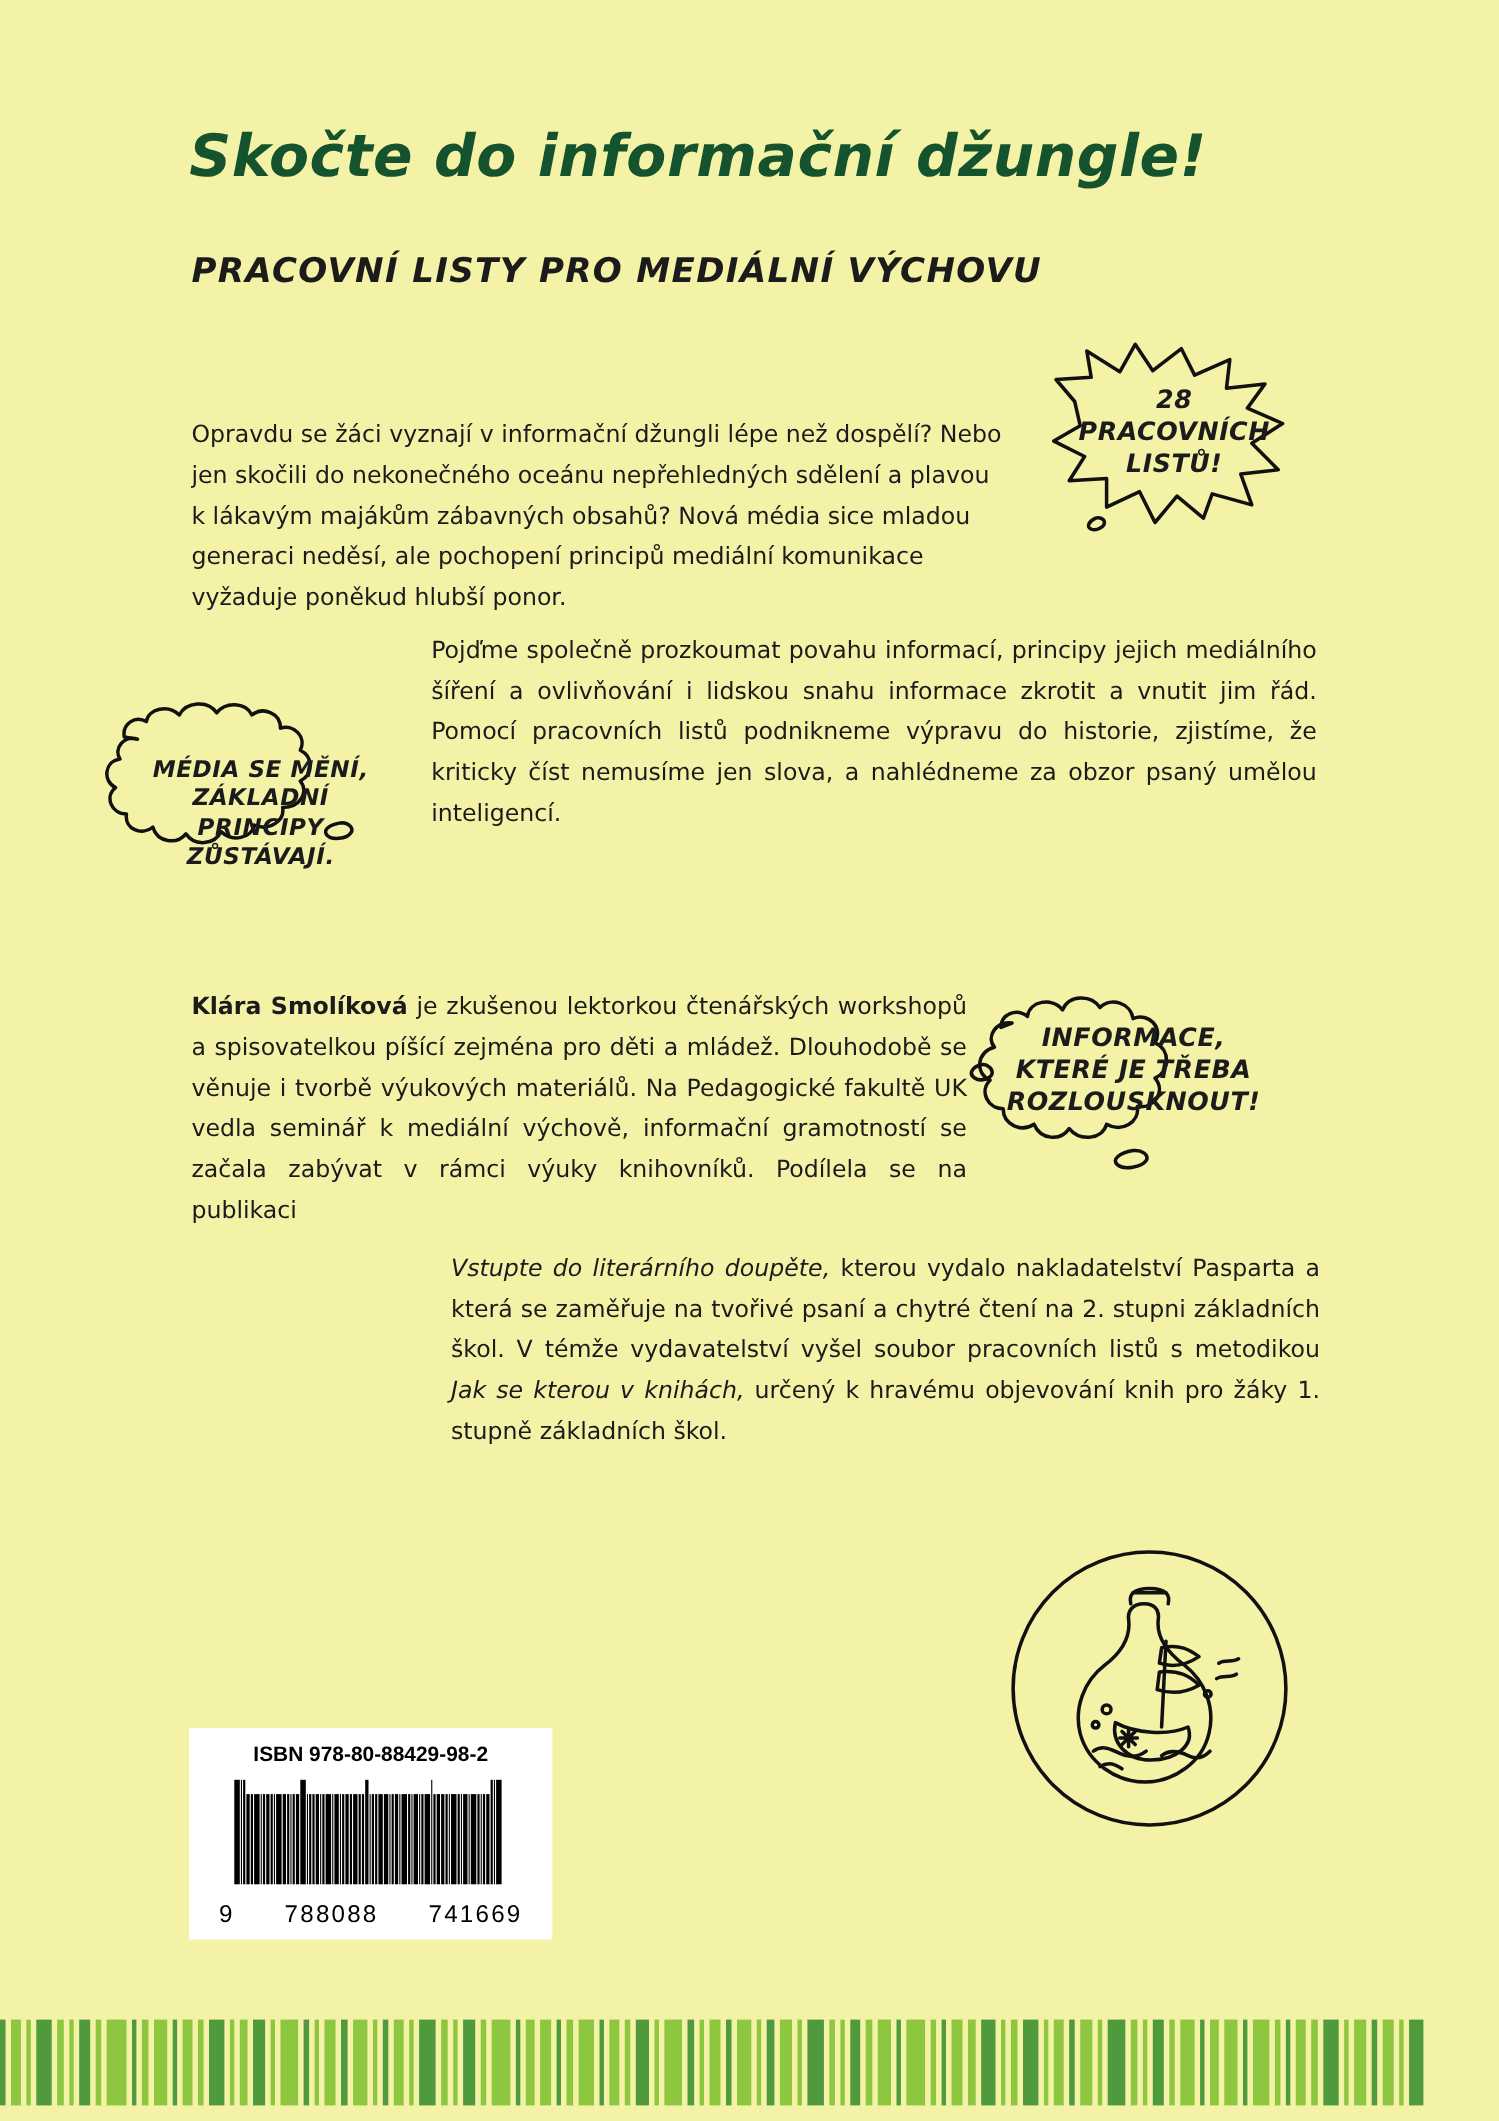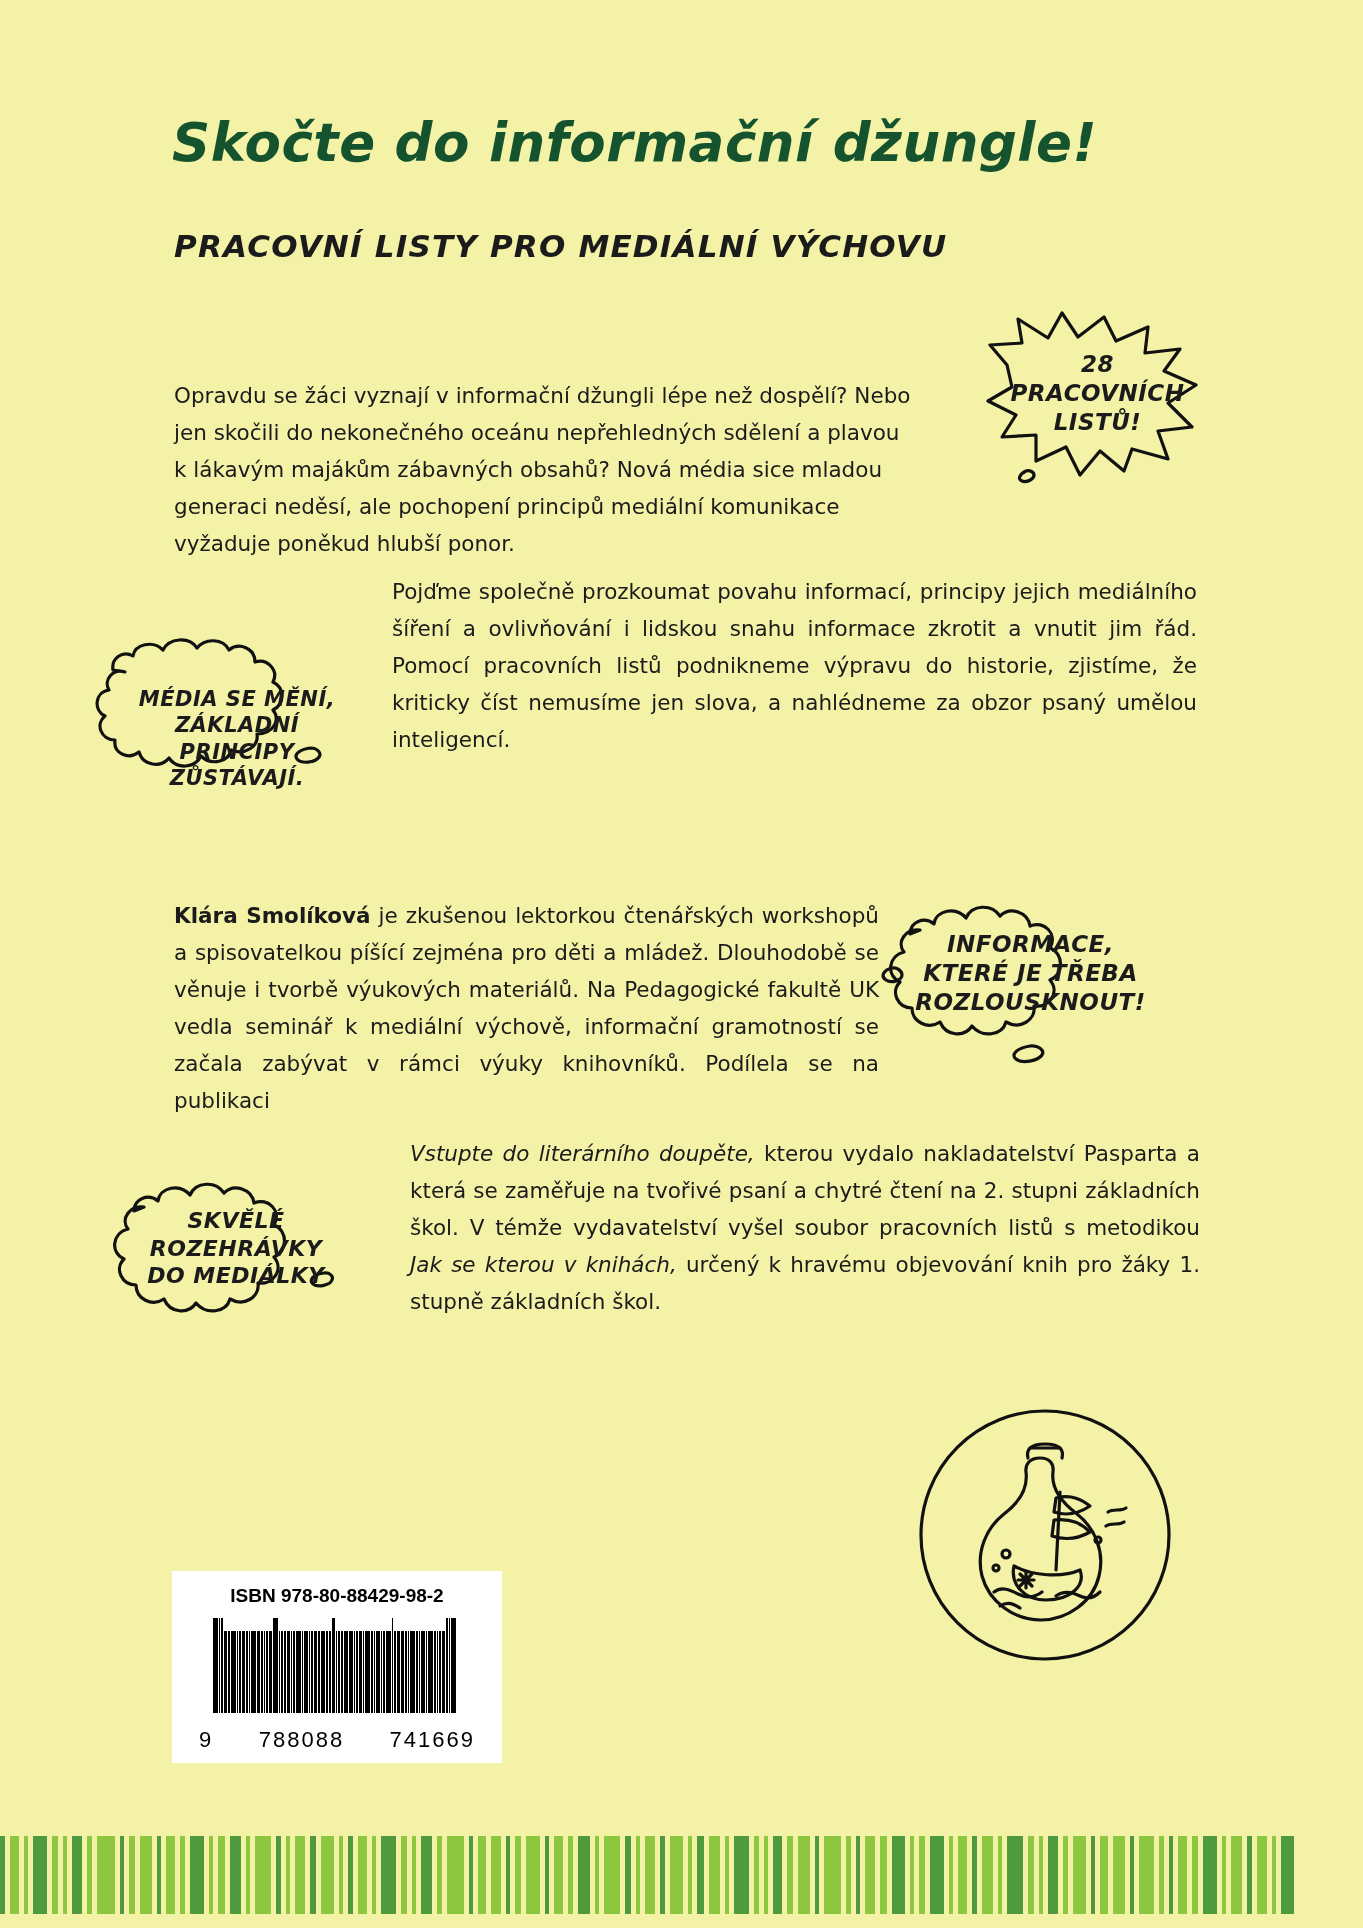--- a/index.html
+++ b/index.html
@@ -68,21 +68,21 @@
     text-align: center;
     font-weight: 700;
     font-style: italic;
     color: #1b1b1b;
     line-height: 1.25;
     letter-spacing: 0.5px;
   }
 
   .bubble-wrap { position: absolute; }
 
-  #bubble-28      { left: 982px; top: 305px; }
+  #bubble-28      { left: 952px; top: 305px; }
   #bubble-28 .bubble-text { font-size: 23px; left: 0; top: 0; width: 100%; }
 
   #bubble-media   { left: 95px; top: 620px; }
   #bubble-media .bubble-text { font-size: 21px; }
 
   #bubble-info    { left: 880px; top: 880px; }
   #bubble-info .bubble-text { font-size: 23px; }
 
   #bubble-skvele  { left: 110px; top: 1155px; }
   #bubble-skvele .bubble-text { font-size: 22px; }
@@ -203,27 +203,20 @@
 
   <div class="bubble-wrap" id="bubble-info">
     <svg width="300" height="190" viewBox="0 0 300 190">
       <path class="ink" d="M40 50 c-14 -2 -24 12 -16 22 c-16 4 -18 24 -4 30 c-10 10 -2 26 12 26 c0 14 16 22 28 14 c6 14 24 16 32 4 c10 12 30 10 34 -4 c14 8 30 -2 28 -16 c16 2 26 -14 16 -26 c14 -6 14 -26 0 -32 c8 -14 -6 -28 -20 -22 c-2 -14 -20 -20 -30 -10 c-8 -12 -28 -12 -34 2 c-10 -12 -30 -8 -32 6 c-10 -8 -24 -2 -24 10 Z"></path>
       <path class="ink" d="M12 88 c-8 2 -12 8 -6 12 c6 4 16 0 16 -5 c0 -4 -5 -8 -10 -7 Z"></path>
       <path class="ink" d="M150 166 c-12 2 -20 8 -14 13 c6 5 22 2 26 -4 c3 -5 -4 -10 -12 -9 Z"></path>
     </svg>
     <div class="bubble-text" style="left:28px; top:50px; width:245px;">INFORMACE,<br>KTERÉ JE TŘEBA<br>ROZLOUSKNOUT!</div>
   </div>
 
-  <div class="bubble-wrap" id="bubble-skvele">
-    <svg width="260" height="180" viewBox="0 0 260 180">
-      <path class="ink" d="M34 52 c-14 -2 -24 12 -16 22 c-16 4 -18 24 -4 30 c-10 10 -2 26 12 26 c0 14 16 22 28 14 c6 14 24 16 32 4 c10 12 30 10 34 -4 c14 8 30 -2 28 -16 c16 2 26 -14 16 -26 c14 -6 14 -26 0 -32 c8 -14 -6 -28 -20 -22 c-2 -14 -20 -20 -30 -10 c-8 -12 -28 -12 -34 2 c-10 -12 -30 -8 -32 6 c-10 -8 -24 -2 -24 10 Z"></path>
-      <path class="ink" d="M214 118 c-10 1 -16 7 -11 11 c5 4 17 1 19 -4 c2 -4 -3 -8 -8 -7 Z"></path>
-    </svg>
-    <div class="bubble-text" style="left:26px; top:52px; width:200px;">SKVĚLÉ<br>ROZEHRÁVKY<br>DO MEDIÁLKY</div>
-  </div>
 
   <svg id="pirate-illustration" viewBox="0 0 270 270">
     <circle class="ink" cx="135" cy="135" r="124"></circle>
 
     <path class="ink" d="M72 176 c-6 -24 4 -48 22 -62 c16 -12 24 -26 22 -42 c-1 -8 4 -14 14 -14 c10 0 14 6 13 14 c-2 16 8 30 24 42 c18 14 28 38 22 62 c-6 26 -32 44 -58 44 c-27 0 -52 -18 -59 -44 Z"></path>
 
     <path class="ink" d="M118 58 c-2 -8 2 -14 17 -14 c15 0 19 6 17 14"></path>
     <path class="ink" d="M120 48 h30"></path>
 
     <path class="ink" d="M150 92 l-4 78"></path>

